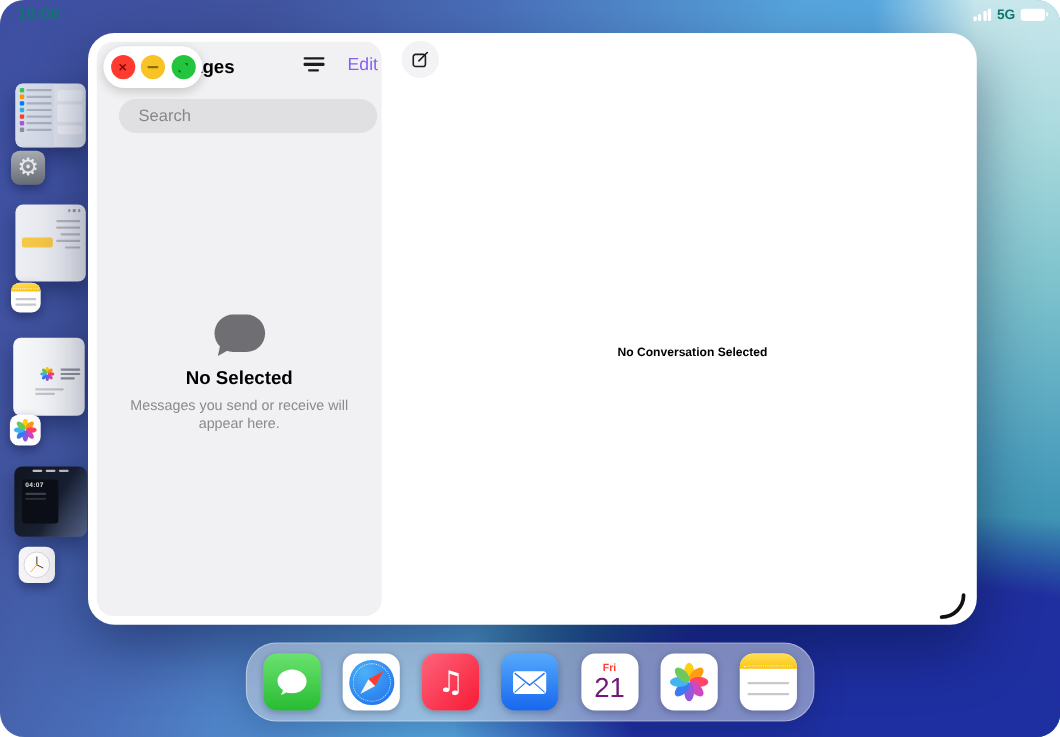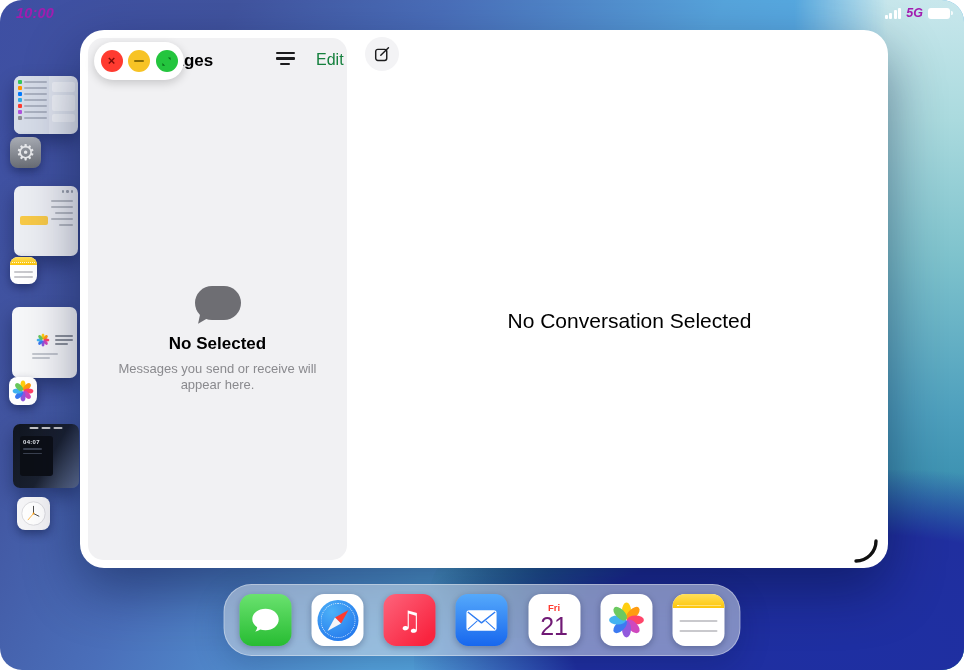--- a/index.html
+++ b/index.html
@@ -11,21 +11,21 @@
     background:linear-gradient(118deg,#3e4fa3 0%,#41549f 18%,#4a6fba 34%,#57a5dd 55%,#57b0e8 72%,#4fa8e2 100%);}
   .wp-right{position:absolute;top:0;right:0;width:170px;height:100%;
     background:linear-gradient(to bottom,#c8e7ec 0%,#aadade 18%,#7fc3cd 38%,#4d9fbd 62%,#2f87a8 80%,#27808f 92%,#2b7c8a 100%);
     -webkit-mask-image:linear-gradient(to right,transparent 0,#000 55%);
             mask-image:linear-gradient(to right,transparent 0,#000 55%);}
   .wp-teal{position:absolute;left:430px;right:0;top:548px;height:90px;border-radius:45px 0 0 45px;
     background:linear-gradient(100deg,rgba(42,138,150,0) 0%,#2a8a96 22%,#20808e 55%,#1d6f85 78%,rgba(29,60,150,0) 96%);}
   .wp-deep{position:absolute;right:-70px;bottom:-70px;width:620px;height:270px;
     background:radial-gradient(ellipse at 70% 65%,#1e2fa2 0%,#202f9f 45%,rgba(30,47,160,0) 72%);}
   
-  .statusbar{position:absolute;top:0;left:0;right:0;height:26px;color:#a21caf;z-index:40;font-style:italic;}
+  .statusbar{position:absolute;top:0;left:0;right:0;height:26px;color:#0f766e;z-index:40;}
   .sb-time{position:absolute;left:16px;top:5px;font-size:14.5px;font-weight:700;letter-spacing:.2px;}
   .sb-right{position:absolute;right:14px;top:6px;display:flex;align-items:center;gap:5px;}
   .sb-bars{display:flex;align-items:flex-end;gap:1.5px;height:11px;}
   .sb-bars i{display:block;width:3px;background:#fff;border-radius:1px;}
   .sb-5g{font-size:12.5px;font-weight:600;}
   .sb-batt{position:relative;width:22px;height:11px;border-radius:3px;background:#fff;}
   .sb-batt:after{content:"";position:absolute;right:-3px;top:3.5px;width:2px;height:4px;background:rgba(255,255,255,.8);border-radius:0 1.5px 1.5px 0;}
   
   .rail{position:absolute;left:0;top:60px;width:88px;z-index:5;}
   .thumb{position:absolute;border-radius:7px;box-shadow:0 8px 18px rgba(0,10,45,.38);overflow:hidden;}
@@ -77,35 +77,35 @@
   .tl{width:22px;height:22px;border-radius:50%;display:flex;align-items:center;justify-content:center;}
   .tl-red{background:#ff3b30;}.tl-yel{background:#f7c325;}.tl-grn{background:#24c53e;}
   .tl-red span{color:#7e0b06;font-size:13px;font-weight:700;line-height:1;margin-top:-1px;}
   .tl-yel span{display:block;width:10px;height:2.4px;background:#8a6d05;border-radius:1px;}
   .tl-grn svg{display:block;}
   .filter-icon{position:absolute;left:188px;top:14px;width:20px;height:16px;z-index:1;}
   .filter-icon i{display:block;background:#1c1c1e;height:2.2px;border-radius:1px;margin-bottom:3.2px;}
   .filter-icon i:nth-child(1){width:19px;}
   .filter-icon i:nth-child(2){width:19px;}
   .filter-icon i:nth-child(3){width:10px;margin-left:4px;}
-  .edit-btn{position:absolute;left:228px;top:13px;font-size:16px;font-weight:500;color:#15803d;z-index:1;}
+  .edit-btn{position:absolute;left:228px;top:13px;font-size:16px;font-weight:500;color:#8b5cf6;z-index:1;}
   .searchbar{position:absolute;left:20px;top:52px;width:235px;height:31px;background:#e0e0e3;border-radius:16px;
              display:flex;align-items:center;padding:0 10px;box-sizing:border-box;gap:6px;}
   .searchbar input{flex:1;border:0;outline:0;background:transparent;font-size:15px;color:#3c3c43;
                    font-family:"Liberation Sans",sans-serif;}
   .searchbar input::placeholder{color:#86868b;}
   .sb-empty{position:absolute;left:8px;right:8px;top:140px;bottom:60px;display:flex;flex-direction:column;
             align-items:center;justify-content:center;text-align:center;}
   .bubble{width:46px;height:34px;background:#6e6e73;border-radius:17px;position:relative;margin-bottom:14px;}
   .bubble:after{content:"";position:absolute;left:4px;bottom:-5px;width:0;height:0;
                 border-right:11px solid transparent;border-top:10px solid #6e6e73;transform:rotate(12deg);}
   .ne-title{font-size:17px;font-weight:700;color:#000;margin-bottom:7px;}
   .ne-cap{font-size:13px;line-height:16px;color:#8a8a8e;max-width:212px;}
   .main-area{position:absolute;left:267px;top:0;right:0;bottom:0;display:flex;align-items:center;justify-content:center;}
-  .main-title{font-size:21px;font-weight:400;color:#000;transform:translateY(22px);margin-left:24px;}
+  .main-title{font-size:11px;font-weight:700;color:#000;transform:translateY(22px);margin-left:24px;}
   .compose{position:absolute;left:285px;top:7px;width:34px;height:34px;border-radius:50%;background:#f3f3f5;
            display:flex;align-items:center;justify-content:center;}
   .resize{position:absolute;right:9px;bottom:4px;width:26px;height:26px;}
   
   .dock{position:absolute;left:50%;transform:translateX(-50%);bottom:14px;width:517px;height:72px;border-radius:28px;
         background:rgba(198,209,224,.58);backdrop-filter:blur(18px);-webkit-backdrop-filter:blur(18px);
         border:1px solid rgba(255,255,255,.35);box-sizing:border-box;
         display:flex;align-items:center;justify-content:space-between;padding:0 15px;z-index:30;
         box-shadow:0 10px 30px rgba(0,20,70,.22);}
   .app{width:52px;height:52px;border-radius:12.5px;position:relative;overflow:hidden;box-shadow:0 2px 6px rgba(0,10,40,.25);}
@@ -292,20 +292,32 @@
           </svg>
         </div>
       </div>
       <div class="filter-icon">
           <i></i>
           <i></i>
           <i></i>
         </div>
       <div class="edit-btn">Edit</div>
 
+      <div class="searchbar">
+        <svg width="14" height="14" viewBox="0 0 16 16">
+          <circle cx="6.5" cy="6.5" r="5" fill="none" stroke="#86868b" stroke-width="1.7"></circle>
+          <line x1="10.5" y1="10.5" x2="14.5" y2="14.5" stroke="#86868b" stroke-width="1.7" stroke-linecap="round"></line>
+        </svg>
+        <input type="text" placeholder="Search" style="">
+        <svg width="13" height="17" viewBox="0 0 14 19">
+          <rect x="4.5" y="1" width="5" height="10" rx="2.5" fill="none" stroke="#86868b" stroke-width="1.5"></rect>
+          <path d="M1.5 8.5 a5.5 5.5 0 0 0 11 0" fill="none" stroke="#86868b" stroke-width="1.5" stroke-linecap="round"></path>
+          <line x1="7" y1="14" x2="7" y2="17.5" stroke="#86868b" stroke-width="1.5" stroke-linecap="round"></line>
+        </svg>
+      </div>
 
       <div class="sb-empty">
         <div class="bubble"></div>
         <div class="ne-title">No Selected</div>
         <div class="ne-cap">Messages you send or receive will appear here.</div>
       </div>
     </div>
 
     <div class="compose">
       <svg width="17" height="17" viewBox="0 0 20 20">

